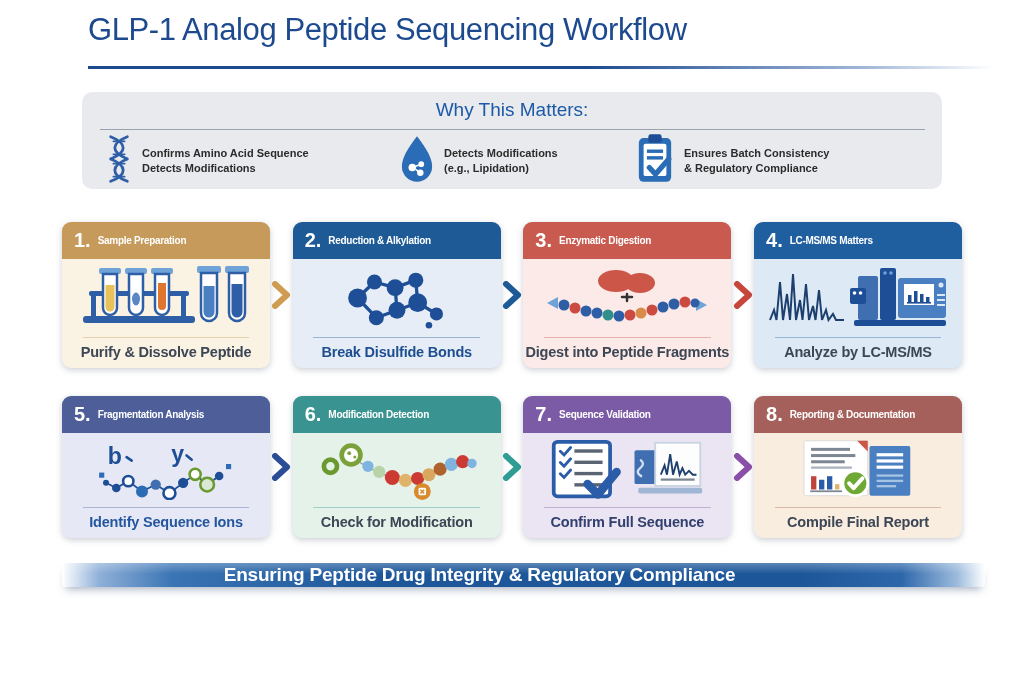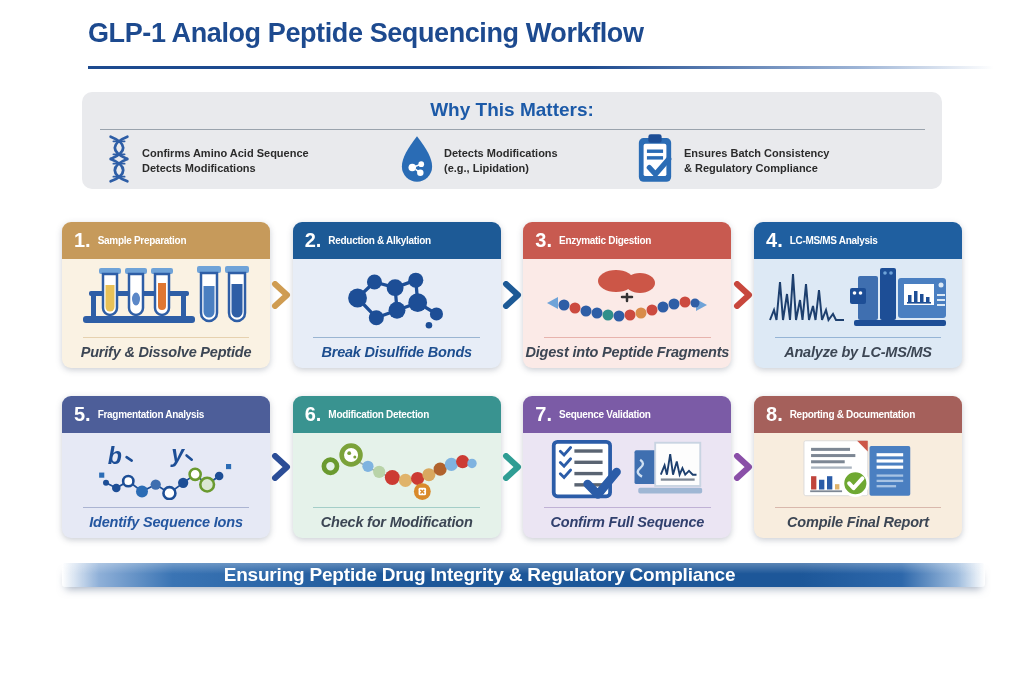--- a/index.html
+++ b/index.html
@@ -1,47 +1,47 @@
 <!DOCTYPE html>
 <html><head>
 <meta charset="utf-8">
 <style>
   html,body{margin:0;padding:0;background:#fff;}
   #page{position:relative;width:1024px;height:683px;background:#fff;overflow:hidden;
         font-family:"Liberation Sans",sans-serif;}
 
   
-  .title{position:absolute;left:88px;top:18px;font-size:27px;font-weight:bold;
+  .title{position:absolute;left:88px;top:12px;font-size:31px;font-weight:normal;
          color:var(--accent-title,#1d4a8f);letter-spacing:-0.4px;}
   .title-rule{position:absolute;left:88px;top:66px;width:906px;height:3px;
          background:linear-gradient(90deg,#1d4a8f 0%,#1d4a8f 55%,#9db4d6 85%,rgba(255,255,255,0) 100%);}
 
   
   .why{position:absolute;left:82px;top:92px;width:860px;height:97px;background:#e9eaed;
        border-radius:10px;}
   .why-title{position:absolute;top:7px;left:0;width:100%;text-align:center;font-size:19px;
-       font-weight:bold;color:var(--accent-why,#1c5aa8);}
+       font-weight:normal;color:var(--accent-why,#1c5aa8);}
   .why-rule{position:absolute;top:37px;left:18px;right:17px;height:1px;background:#9aa3ad;}
   .why-item{position:absolute;top:42px;display:flex;align-items:center;gap:10px;}
   .why-item.i1{left:24px;} .why-item.i2{left:318px;} .why-item.i3{left:554px;}
   .why-text{font-size:11px;font-weight:bold;color:var(--text-dark,#2b2b2b);line-height:1.35;}
   .why-text .normal{font-weight:bold;}
 
   
   .row{position:absolute;left:62px;width:900px;display:flex;align-items:stretch;}
   .row.r1{top:222px;height:146px;}
   .row.r2{top:396px;height:142px;}
   .card{width:208px;flex:none;border-radius:9px;overflow:hidden;display:flex;flex-direction:column;
         background:var(--body,#eee);box-shadow:0 2px 6px rgba(70,80,100,.28);}
   .card-header{height:37px;flex:none;background:var(--hdr,#888);color:#fff;display:flex;
         align-items:center;padding-left:12px;gap:7px;}
   .card-num{font-size:20px;font-weight:bold;}
   .card-title{font-size:10px;font-weight:bold;letter-spacing:-0.3px;white-space:nowrap;}
   .card-body{flex:1;display:flex;flex-direction:column;align-items:center;justify-content:flex-end;
-        padding-bottom:8px;font-style:italic;}
+        padding-bottom:8px;}
   .icon-wrap{flex:1;display:flex;align-items:center;justify-content:center;width:100%;}
   .card-rule{width:80%;height:1px;background:var(--hdr,#888);opacity:.38;margin:1px 0 6px;}
   .caption{font-size:14.5px;font-weight:bold;color:var(--cap,#333);letter-spacing:-0.2px;}
   .gap{flex:1;display:flex;align-items:center;justify-content:center;}
 
   
   .banner{position:absolute;left:62px;top:563px;width:923px;height:24px;border-radius:3px;
      background:
        linear-gradient(180deg,rgba(255,255,255,.28) 0%,rgba(255,255,255,0) 45%),
        linear-gradient(90deg,rgba(255,255,255,0) 0%,#8fb0d8 4%,#3a74b4 12%,var(--banner-blue,#1d5799) 35%,var(--banner-blue,#1d5799) 80%,#2e68ab 91%,#9dbbdd 97%,rgba(255,255,255,0) 100%);
@@ -229,21 +229,21 @@
 
     <div class="gap" style="color: rgb(200, 71, 61);">
       <svg width="20" height="28" viewBox="0 0 20 28">
           <path d="M4 3 L16 14 L4 25" stroke="currentColor" stroke-width="6" fill="none" stroke-linecap="round" stroke-linejoin="round"></path>
         </svg>
     </div>
 
     <div class="card" style="--hdr: #1f5fa0; --body: #dde9f5; --cap: #3c4654;">
       <div class="card-header">
         <span class="card-num">4.</span>
-        <span class="card-title">LC-MS/MS Analysis</span>
+        <span class="card-title">LC-MS/MS Matters</span>
       </div>
       <div class="card-body">
         <div class="icon-wrap">
           <svg width="184" height="64" viewBox="0 0 184 64">
             <path d="M4 54 L8 44 L10.5 54 L14 16 L17 54 L21 28 L24 54 L27 8 L30 54 L34 34 L36.5 54 L40 18 L43 54 L47 40 L49.5 54 L53 24 L56 54 L60 44 L62.5 54 L67 48 L70 54 L78 54" fill="none" stroke="#1d3f6e" stroke-width="2"></path>
             <g transform="translate(92,0)">
               <rect x="0" y="10" width="20" height="44" rx="2" fill="#3f6fb0"></rect>
               <rect x="-8" y="22" width="16" height="16" rx="2" fill="#1d4e96"></rect>
               <circle cx="-3.5" cy="27" r="1.8" fill="#fff"></circle>
                 <circle cx="2.5" cy="27" r="1.8" fill="#fff"></circle>

